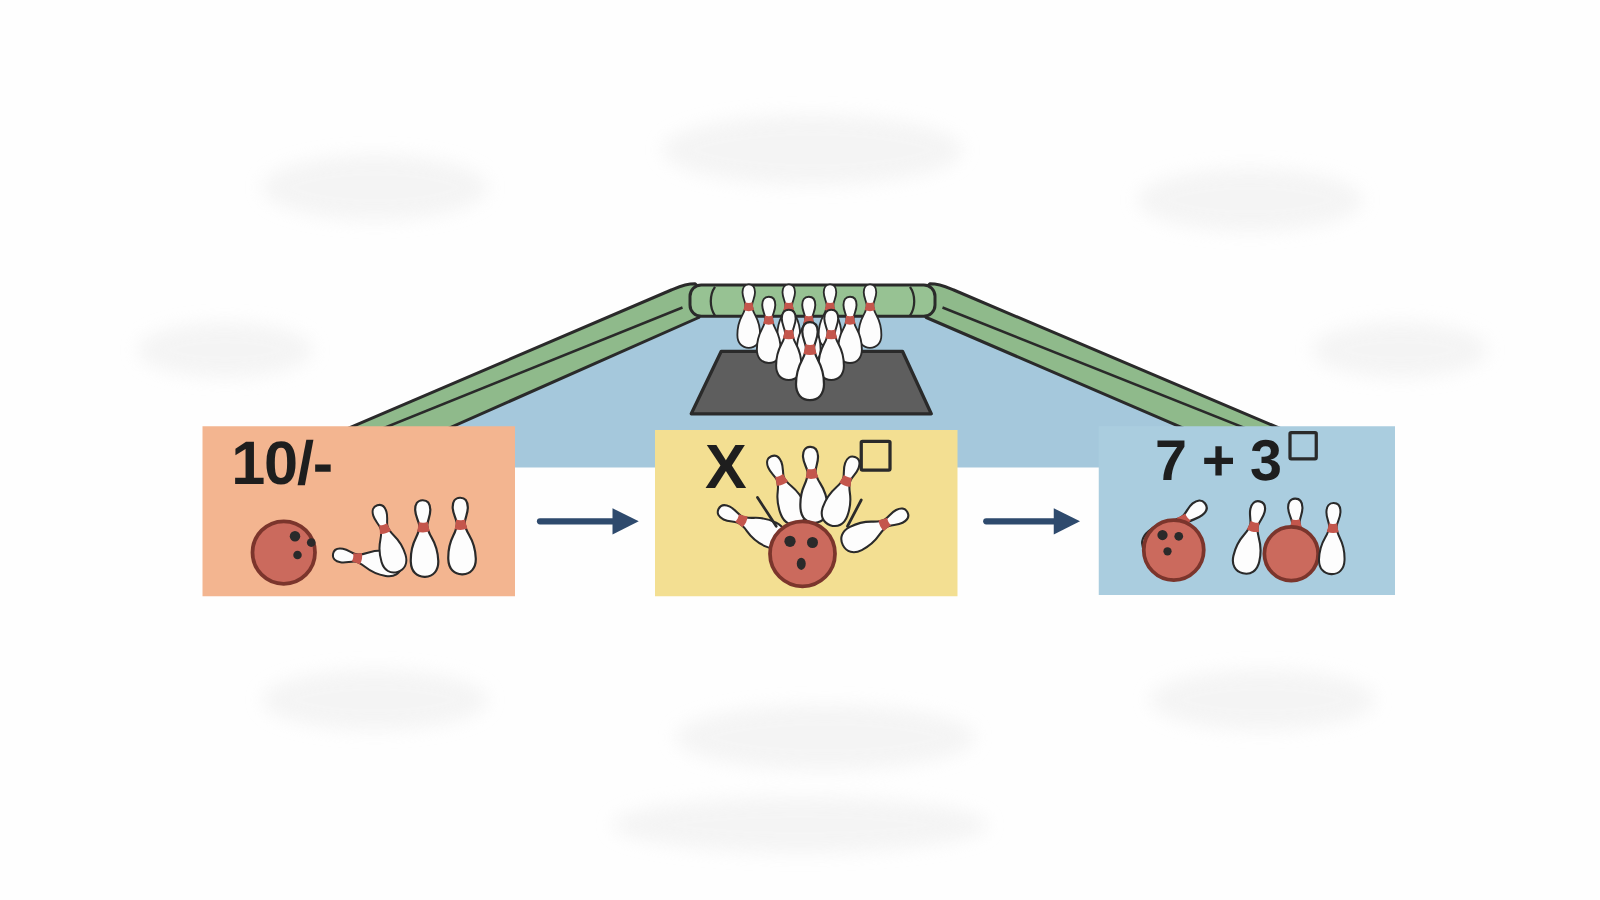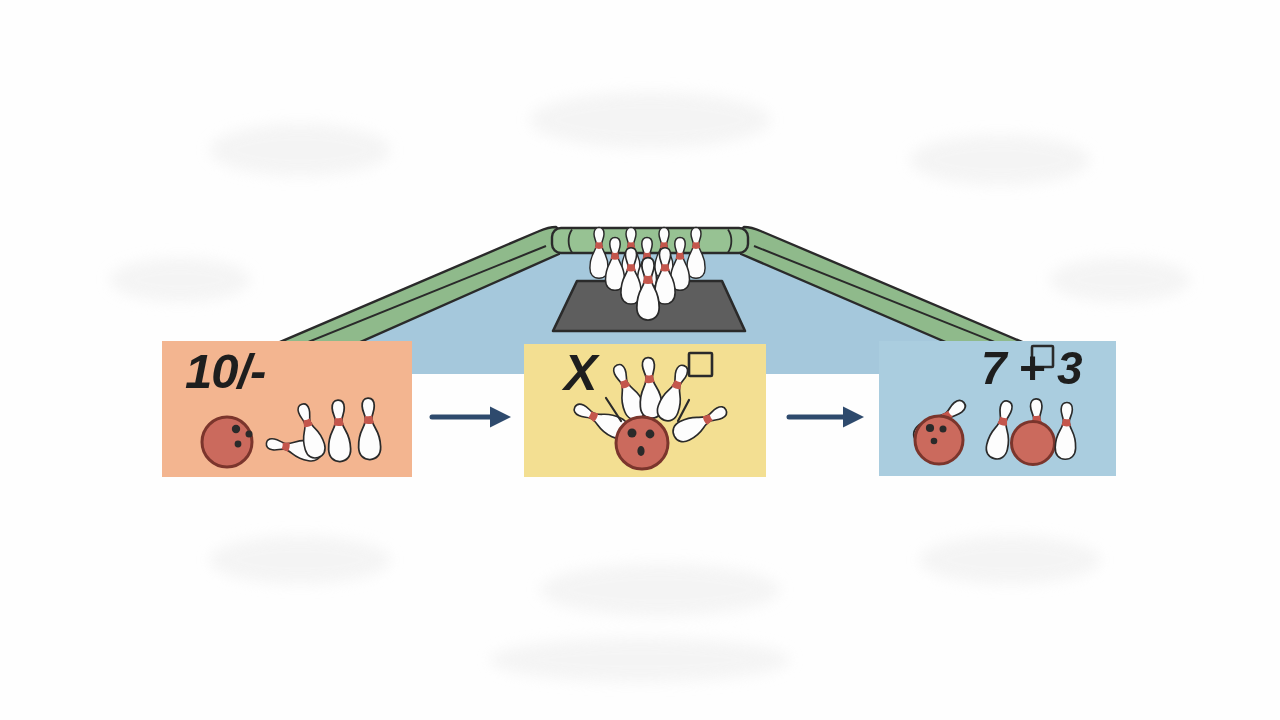--- a/index.html
+++ b/index.html
@@ -1,30 +1,29 @@
 <!DOCTYPE html>
 <html style="--background: #fefefe; --lane-floor: #a5c8dc; --gutter-green: #8fba8b; --back-wall-green: #97c293; --platform-gray: #5e5e5e; --outline-dark: #2a2a2a; --ball-red: #cb6a5d; --ball-outline: #7b352c; --pin-white: #fdfdfd; --pin-band-red: #c4564c; --arrow-navy: #2e4a6d; --panel-first-bg: #f3b590; --panel-strike-bg: #f3df92; --panel-spare-bg: #aacddf; --label-text: #1e1e1e; --speckle: #ededed;"><head>
 <meta charset="utf-8">
 <style>
   html,body{margin:0;padding:0;background:#fff;}
   #stage{
     position:relative;width:1280px;height:720px;overflow:hidden;
     background:var(--background,#fff);
     font-family:"Liberation Sans",sans-serif;
-    font-style:italic;
   }
   #scene-svg{position:absolute;left:0;top:0;}
   .panel-label{
     position:absolute;line-height:1;font-weight:bold;
     color:var(--label-text,#1e1e1e);white-space:nowrap;
     font-family:"Liberation Sans",sans-serif;
   }
   #label-first{left:185px;top:347px;font-size:49px;letter-spacing:-1px;}
   #label-strike{left:564px;top:348px;font-size:50px;}
-  #label-spare{left:981px;top:345px;font-size:46px;letter-spacing:-0.5px;}
+  #label-spare{left:924px;top:345px;font-size:46px;letter-spacing:-0.5px;}
 </style>
 </head>
 <body>
 
 <div id="stage">
 
   <svg id="scene-svg" width="1280" height="720" viewBox="0 0 1280 720">
 
     <defs>
       <filter id="soft" x="-60%" y="-60%" width="220%" height="220%">

